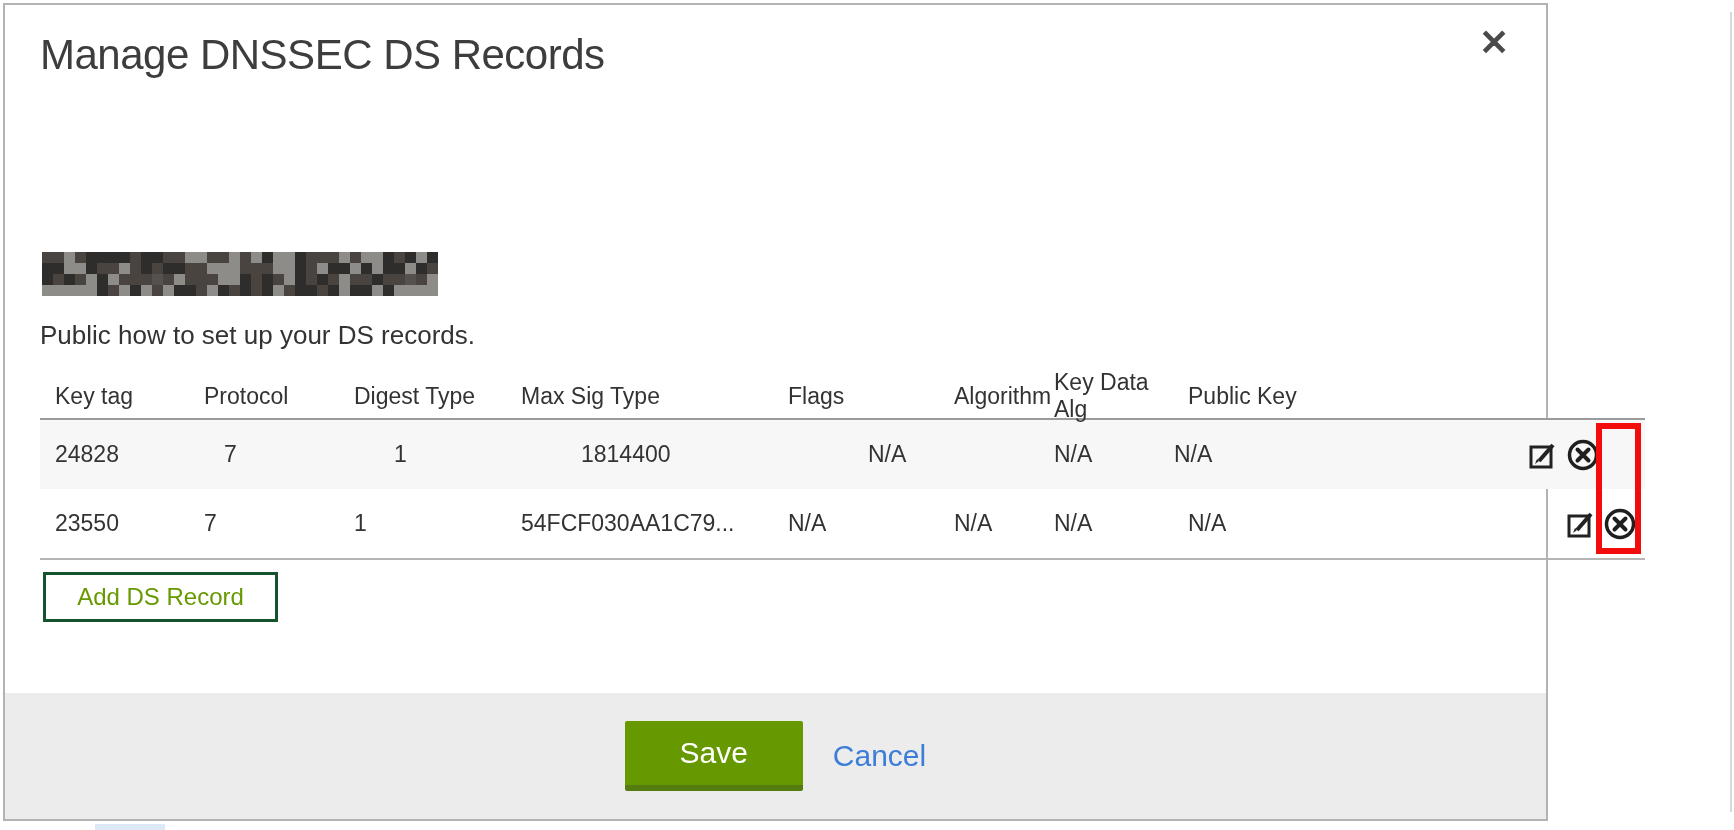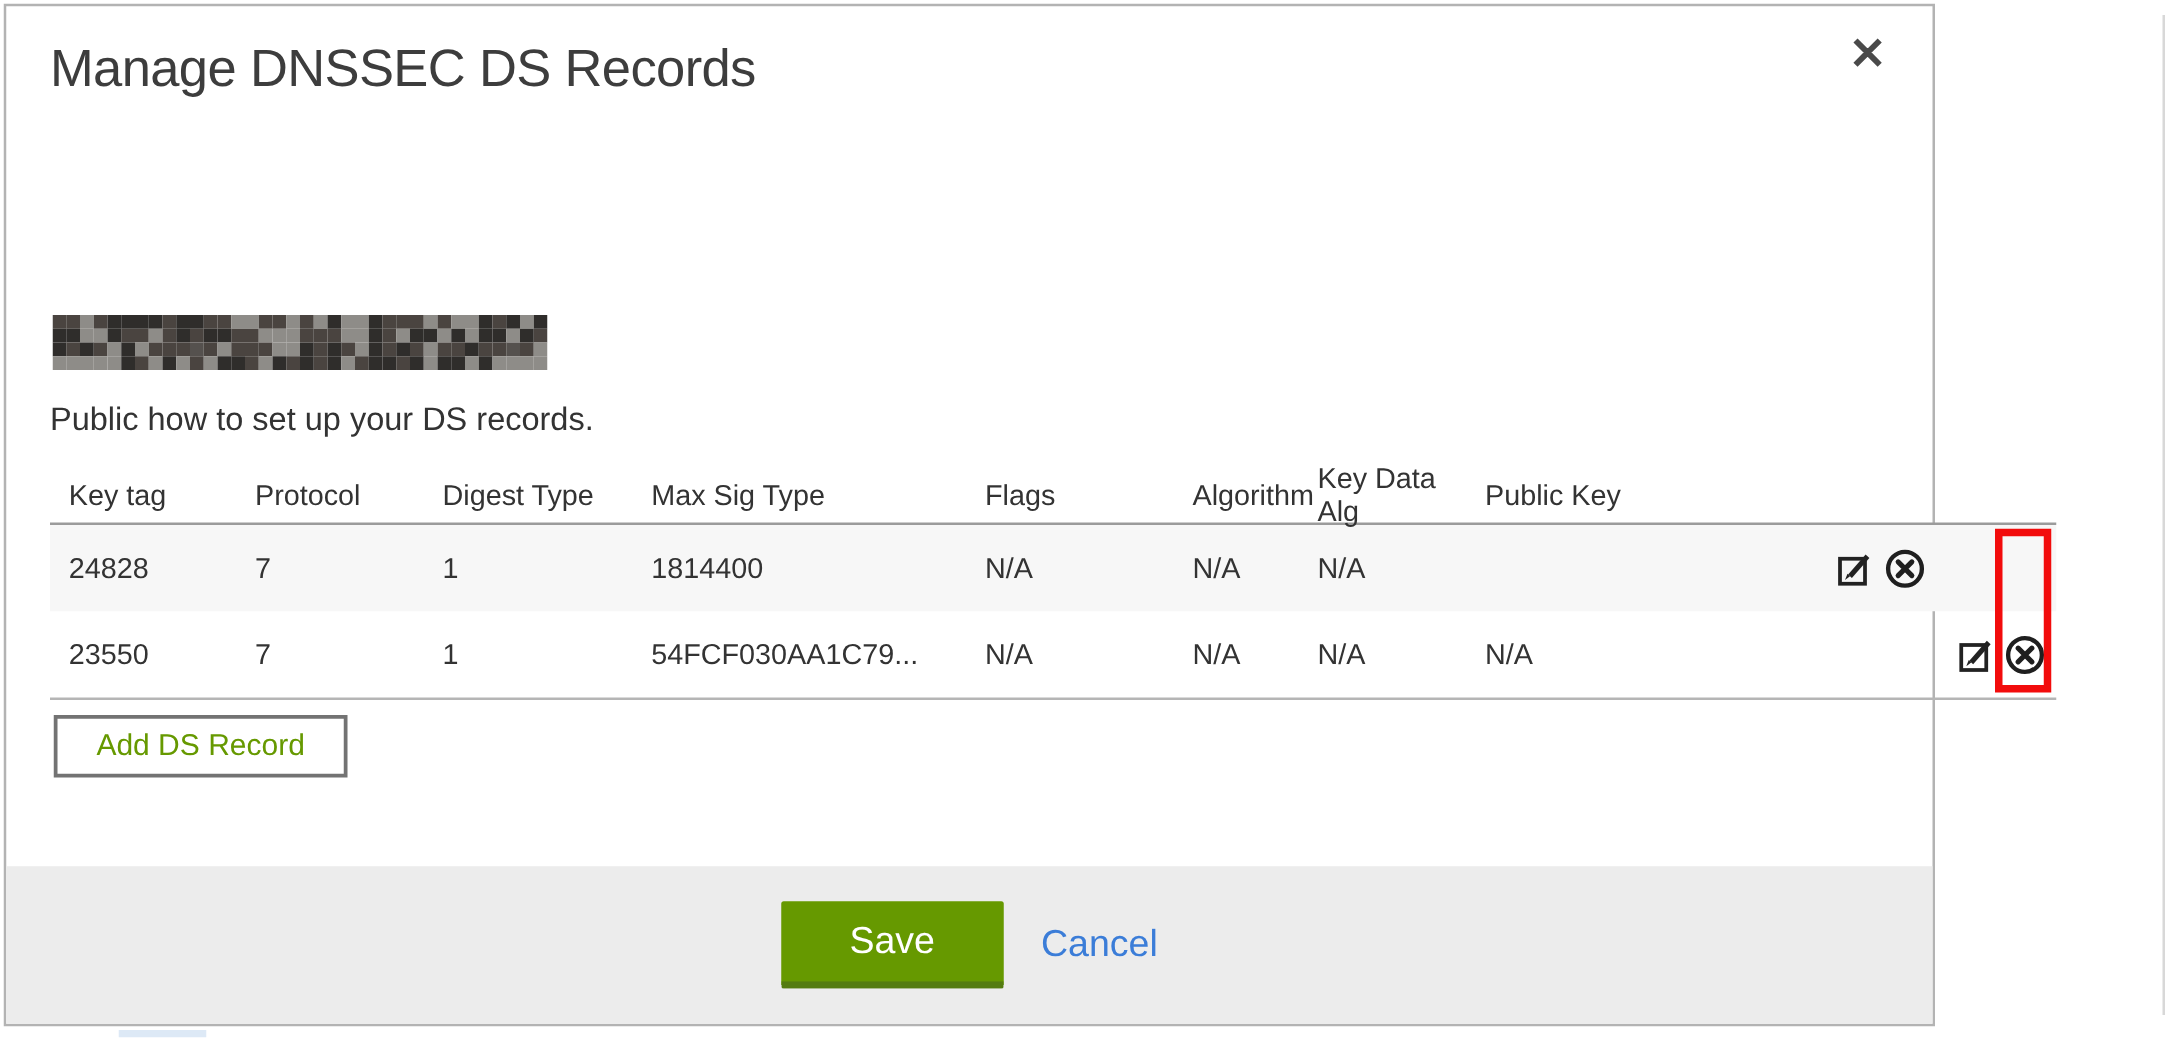--- a/index.html
+++ b/index.html
@@ -28,29 +28,29 @@
   .subtitle { position:absolute; left:35px; top:315px; font-size:26px; color:#333; }
 
   .ds-table { position:absolute; left:35px; top:358px; width:1605px; font-size:23px; color:#333; }
   .trow { display:grid;
           grid-template-columns:149px 150px 167px 267px 166px 100px 134px 178px 1fr 96px;
           align-items:center; }
   .thead { height:55px; }
   .thead > div { padding-left:15px; padding-top:6px; }
   .tbody-row { height:69px; }
   .tbody-row > div { padding-left:15px; }
-  .tbody-row.stripe { background:#f7f7f7; }
+  .tbody-row.stripe { background:#f7f7f7;gap:20px; }
   .rows-wrap { border-top:2px solid #9b9b9b; border-bottom:2px solid #b5b5b5; }
   .cell-actions { display:flex; justify-content:flex-end; align-items:center;
                   gap:6px; padding-right:8px; }
   .icon-btn { width:34px; height:34px; display:inline-flex; align-items:center;
               justify-content:center; cursor:pointer; }
 
   .add-btn { position:absolute; left:38px; top:567px; width:235px; height:50px;
-             background:#fff; border:3px solid #737373; color:#669900;
+             background:#fff; border:3px solid #14532d; color:#669900;
              font-size:24px; font-family:"Liberation Sans", sans-serif;
              cursor:pointer; }
 
   .footer { position:absolute; left:0; bottom:0; width:100%; height:126px;
             background:#ececec; display:flex; align-items:center; justify-content:center;margin-top:21px; }
   .save-btn { width:178px; height:70px; background:#669900; border:none;
               border-bottom:6px solid #547c10; color:#fff; font-size:30px;
               font-family:"Liberation Sans", sans-serif; border-radius:2px; cursor:pointer; }
   .cancel-link { margin-left:30px; font-size:30px; color:#3b7dd8; text-decoration:none; cursor:pointer; }
 

